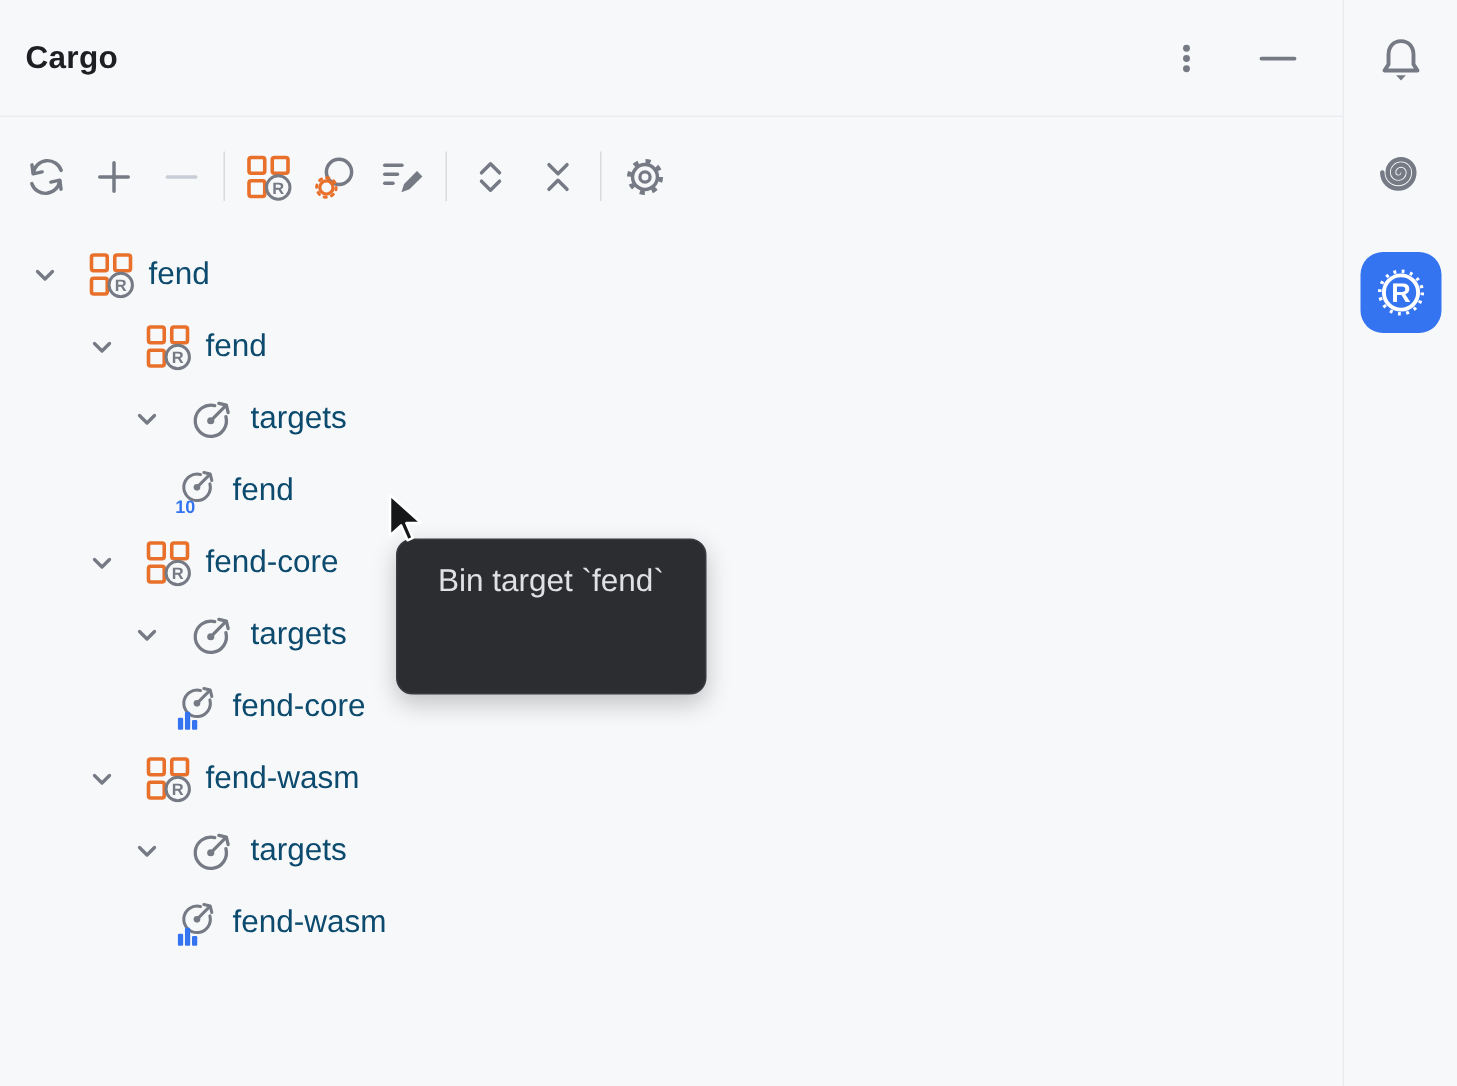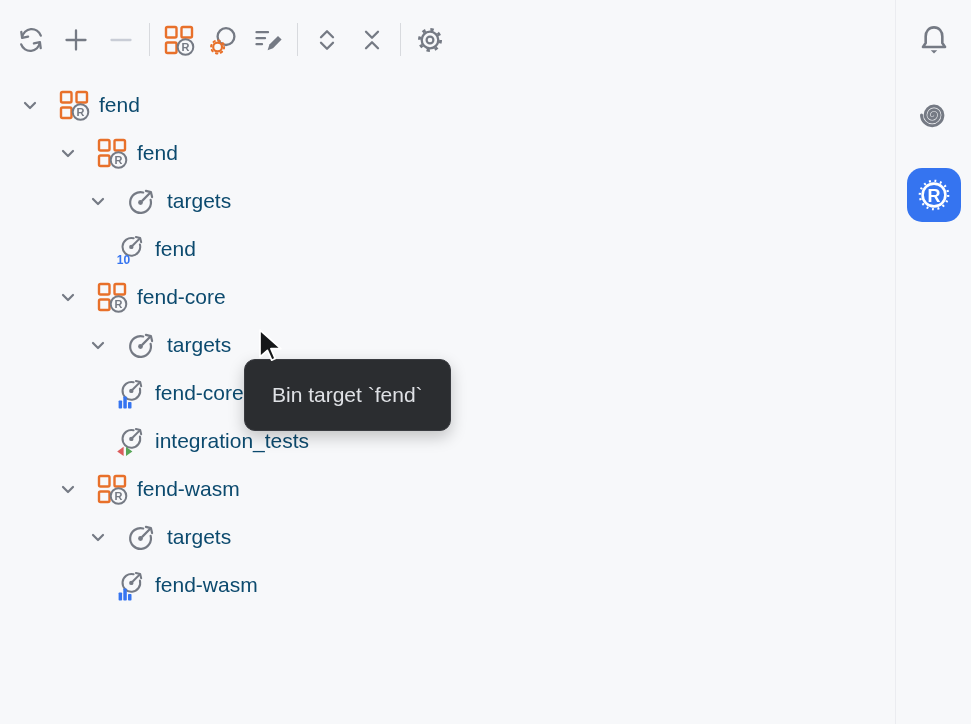--- a/index.html
+++ b/index.html
@@ -21,39 +21,58 @@
   .sep{width:1px;height:33px;background:#d8dade;margin:0 6px;flex:0 0 1px;}
   
   .tree{padding-top:2px;}
   .row{height:48px;display:flex;align-items:center;font-size:21px;}
   .lv0{padding-left:18px}.lv1{padding-left:56px}.lv2{padding-left:86px}.lv3{padding-left:74px}
   .chev{width:40px;flex:0 0 40px;display:flex;align-items:center;justify-content:flex-start;}
   .ticon{width:32px;height:32px;flex:0 0 32px;margin-right:9px;display:flex;align-items:center;justify-content:center;}
   .lbl{white-space:pre;color:#0c4a6e;}
   
   .tooltip{
-    position:absolute;left:244px;top:359px;height:70px;z-index:5;
+    position:absolute;left:264px;top:359px;height:70px;z-index:5;
     background:#2b2d30;border:1px solid #393b40;border-radius:11px;
-    color:#dfe1e5;font-size:21px;display:flex;align-items:center;
-    padding:0 27px;box-shadow:0 6px 16px rgba(0,0,0,.22);white-space:pre;
+    color:#dfe1e5;font-size:21px;display:flex;
+    padding:16px 27px;box-shadow:0 6px 16px rgba(0,0,0,.22);white-space:pre;
   }
   
   .cursor{position:absolute;left:258px;top:329px;z-index:6;}
   
   .sidebar{position:absolute;right:0;top:0;width:75px;height:724px;display:flex;flex-direction:column;align-items:center;background:#f7f8fa;}
   .sb-btn{width:54px;height:54px;display:flex;align-items:center;justify-content:center;border-radius:15px;background:none;border:none;padding:0;}
   .sb-bell{margin-top:13px;}
   .sb-spiral{margin-top:21px;}
   .sb-rust{margin-top:26px;background:#3574f0;}
 </style>
 </head>
 <body>
 
 <div class="main">
 
+  <div class="titlebar">
+    <span class="title">Cargo</span>
+    <span class="tb-actions">
+      <button class="icon-btn">
+        <svg width="30" height="30" viewBox="0 0 30 30">
+            <g fill="#757A84">
+              <circle cx="15" cy="8.2" r="2.3"></circle>
+              <circle cx="15" cy="15" r="2.3"></circle>
+              <circle cx="15" cy="21.8" r="2.3"></circle>
+            </g>
+          </svg>
+      </button>
+      <button class="icon-btn">
+        <svg width="30" height="30" viewBox="0 0 30 30">
+            <path d="M4 15 H26" stroke="#757A84" stroke-width="2.5" stroke-linecap="round"></path>
+          </svg>
+      </button>
+    </span>
+  </div>
 
   <div class="toolbar">
     <button class="icon-btn">
       <svg width="32" height="32" viewBox="0 0 32 32" fill="none" stroke="#757A84" stroke-width="2.3" stroke-linecap="round" stroke-linejoin="round">
         <path d="M 25.8 11.6 A 9.6 9.6 0 0 0 7.2 13.4"></path>
         <polyline points="6.3,7.9 7.1,13.9 13.1,12.6"></polyline>
         <path d="M 6.2 20.4 A 9.6 9.6 0 0 0 24.8 18.6"></path>
         <polyline points="25.7,24.1 24.9,18.1 18.9,19.4"></polyline>
       </svg>
     </button>
@@ -245,36 +264,20 @@
           <g fill="#3574F0">
               <rect x="4.6" y="23.5" width="3.5" height="8" rx="0.8"></rect>
               <rect x="9.3" y="19.5" width="3.5" height="12" rx="0.8"></rect>
               <rect x="14" y="25" width="3.5" height="6.5" rx="0.8"></rect>
             </g>
         </svg>
       </span>
       <span class="lbl">fend-core</span>
     </div>
 
-    <div class="row lv3">
-      <span class="chev"></span>
-      <span class="ticon">
-        <svg width="32" height="32" viewBox="0 0 32 32">
-          <g fill="none" stroke="#757A84" stroke-width="2.4" stroke-linecap="round" stroke-linejoin="round" transform="translate(5,-1) scale(0.85)">
-            <path d="M 24.6 14.8 A 10.4 10.4 0 1 1 17.2 7.45"></path>
-              <circle cx="14.5" cy="17.5" r="2.6" fill="#757A84" stroke="none"></circle>
-              <path d="M 16.4 15.6 L 24.2 7.8"></path>
-              <path d="M 19.9 5.9 L 24.9 7.1 L 26.1 12.1"></path>
-          </g>
-          <polygon points="9.6,21.8 9.6,31 3.2,26.4" fill="#DB5C5C"></polygon>
-          <polygon points="12,21.8 12,31 18.4,26.4" fill="#57A657"></polygon>
-        </svg>
-      </span>
-      <span class="lbl">integration_tests</span>
-    </div>
 
     <div class="row lv1">
       <span class="chev">
         <svg width="24" height="24" viewBox="0 0 24 24">
             <polyline points="7,10 12,15 17,10" fill="none" stroke="#757A84" stroke-width="2.2" stroke-linecap="round" stroke-linejoin="round"></polyline>
           </svg>
       </span>
       <span class="ticon">
         <svg width="32" height="32" viewBox="0 0 32 32">
             <g fill="none" stroke="#E8702A" stroke-width="2.4">

